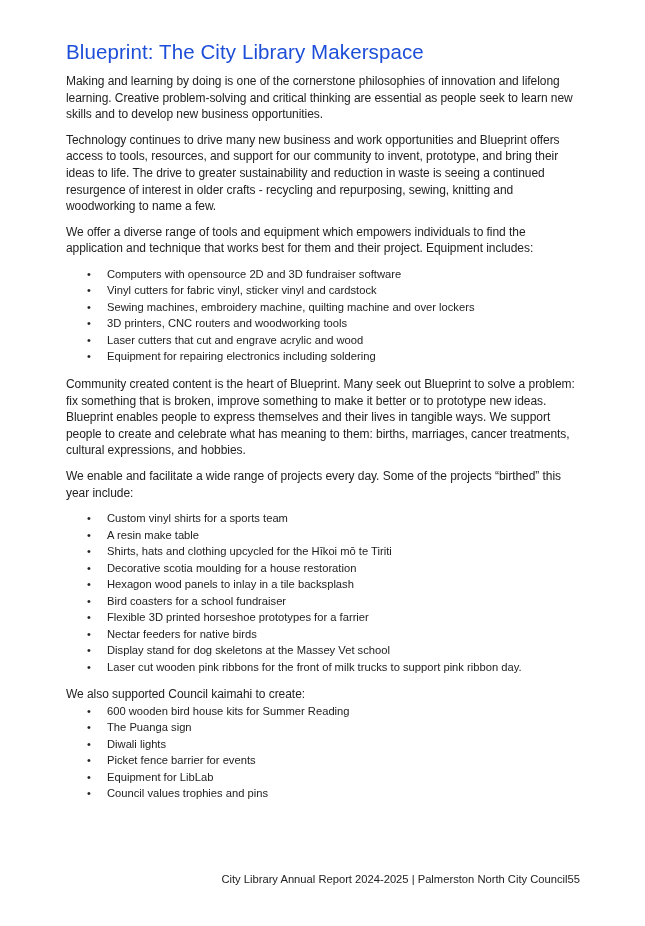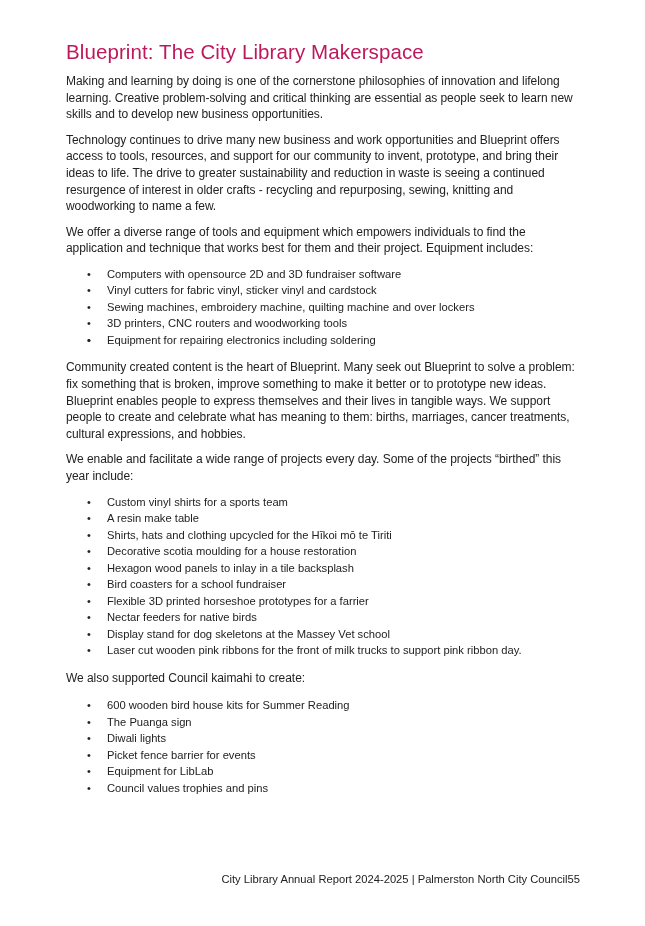--- a/index.html
+++ b/index.html
@@ -46,48 +46,48 @@
       font-size: 11.2px;
       line-height: 16.5px;
     }
     ul li .bullet {
       position: absolute;
       left: 21px;
       top: 0;
       font-size: 11px;
     }
     .gap-top { margin-top: 2px; }
-    .p-tight { margin-bottom: 11px; }
+    .p-tight { margin-bottom: 0; }
     .footer {
       position: absolute;
       left: 66px;
       top: 871px;
       width: 514px;
       font-size: 11.2px;
       line-height: 16px;
       display: flex;
       justify-content: flex-end;
     }
   </style>
 </head>
 <body>
 
 <div class="page">
-  <h1 style="color: #be185d;">Blueprint: The City Library Makerspace</h1>
+  <h1 style="color: #1d4ed8;">Blueprint: The City Library Makerspace</h1>
 
   <p>Making and learning by doing is one of the cornerstone philosophies of innovation and lifelong learning. Creative problem-solving and critical thinking are essential as people seek to learn new skills and to develop new business opportunities.</p>
   <p>Technology continues to drive many new business and work opportunities and Blueprint offers access to tools, resources, and support for our community to invent, prototype, and bring their ideas to life. The drive to greater sustainability and reduction in waste is seeing a continued resurgence of interest in older crafts - recycling and repurposing, sewing, knitting and woodworking to name a few.</p>
   <p>We offer a diverse range of tools and equipment which empowers individuals to find the application and technique that works best for them and their project. Equipment includes:</p>
 
   <ul class="gap-top">
     <li><span class="bullet">•</span><span>Computers with opensource 2D and 3D fundraiser software</span></li>
     <li><span class="bullet">•</span><span>Vinyl cutters for fabric vinyl, sticker vinyl and cardstock</span></li>
     <li><span class="bullet">•</span><span>Sewing machines, embroidery machine, quilting machine and over lockers</span></li>
     <li><span class="bullet">•</span><span>3D printers, CNC routers and woodworking tools</span></li>
-    <li><span class="bullet">•</span></li>
+    <li><span class="bullet">•</span><span>Laser cutters that cut and engrave acrylic and wood</span></li>
     <li><span class="bullet">•</span><span>Equipment for repairing electronics including soldering</span></li>
   </ul>
 
   <p>Community created content is the heart of Blueprint. Many seek out Blueprint to solve a problem: fix something that is broken, improve something to make it better or to prototype new ideas. Blueprint enables people to express themselves and their lives in tangible ways. We support people to create and celebrate what has meaning to them: births, marriages, cancer treatments, cultural expressions, and hobbies.</p>
   <p>We enable and facilitate a wide range of projects every day. Some of the projects “birthed” this year include:</p>
 
   <ul class="gap-top">
     <li><span class="bullet">•</span><span>Custom vinyl shirts for a sports team</span></li>
     <li><span class="bullet">•</span><span>A resin make table</span></li>
     <li><span class="bullet">•</span><span>Shirts, hats and clothing upcycled for the Hīkoi mō te Tiriti</span></li>

